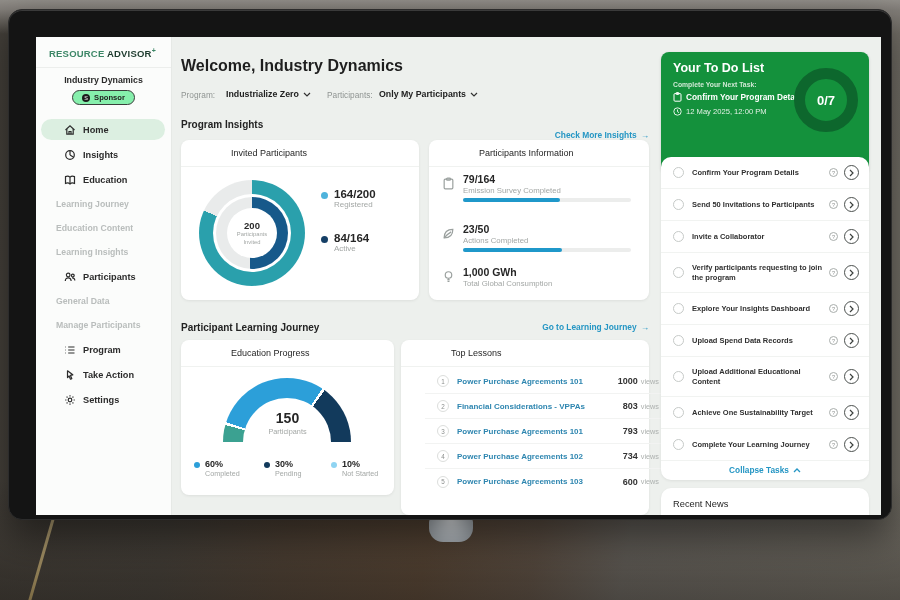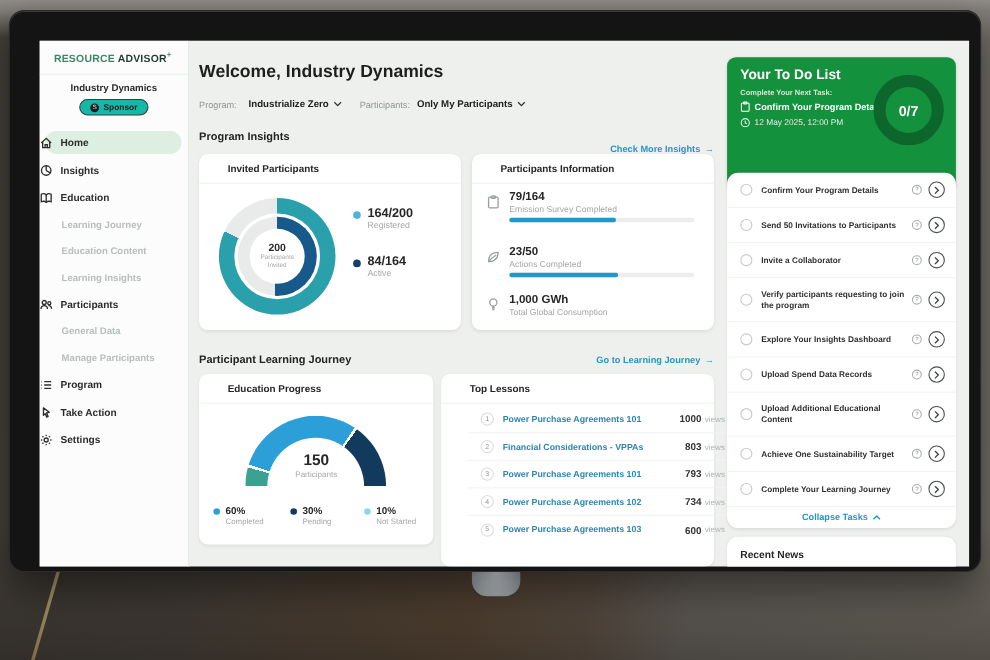--- a/index.html
+++ b/index.html
@@ -16,39 +16,39 @@
     border-radius:14px; border:1px solid #2c2c2c; box-shadow:0 16px 38px rgba(0,0,0,.5), inset 0 1px 0 #3a3a3a; }
   .screen { position:absolute; left:27px; top:27px; width:845px; height:478px; background:#edf0ed; overflow:hidden; }
 
   
   .sidebar { position:absolute; left:0; top:0; width:136px; height:100%; background:#fbfcfb; border-right:1px solid #e6e9e6; }
   .logo { position:absolute; left:13px; top:10px; font-size:9.5px; font-weight:800; letter-spacing:.2px; }
   .logo .l1 { color:#3d8767; } .logo .l2 { color:#1d3b2e; } .logo .plus { color:#3d8767; font-size:7px; vertical-align:super; }
   .side-div { position:absolute; left:0; top:30px; width:100%; border-top:1px solid #eceeec; }
   .org { position:absolute; top:38px; width:100%; text-align:center; font-size:8.8px; font-weight:700; color:#2b2b2b; }
   .badge-wrap { position:absolute; top:53px; width:100%; display:flex; justify-content:center; }
-  .badge { display:inline-flex; align-items:center; gap:4px; border:1px solid #3a3d3b; border-radius:9px; padding:2px 9px; background:#14b8a6; }
+  .badge { display:inline-flex; align-items:center; gap:4px; border:1px solid #3a3d3b; border-radius:9px; padding:2px 9px; background:#86efac; }
   .badge .bico { width:8px; height:8px; border-radius:50%; background:#1c1c1c; color:#fff; font-size:5.5px; line-height:8px; text-align:center; }
   .badge .blabel { font-size:7.6px; font-weight:700; color:#222; }
   .nav { position:absolute; left:0; top:80px; right:0; }
-  .nav-item { position:relative; height:25px; display:flex; align-items:center; padding-left:0; cursor:pointer; }
+  .nav-item { position:relative; height:25px; display:flex; align-items:center; padding-left:28px; cursor:pointer; }
   .nav-item.active::before { content:""; position:absolute; left:5px; right:6px; top:2px; bottom:2px; background:#dcefe1; border-radius:11px; }
   .nav-ico { width:13px; display:flex; margin-right:6px; position:relative; z-index:1; }
   .nav-label { font-size:9.2px; font-weight:700; color:#2c2c2c; position:relative; z-index:1; white-space:nowrap; }
   .nav-item.sub { height:24px; padding-left:20px; }
   .nav-item.sub .nav-label { font-weight:600; color:#b9bdbc; font-size:8.7px; }
 
   
   .h1 { position:absolute; left:145px; top:20px; font-size:16px; font-weight:800; color:#1e1e1e; }
   .flabel { position:absolute; top:53px; font-size:8.3px; color:#909593; }
   .fvalue { position:absolute; top:52px; font-size:8.8px; font-weight:700; color:#222; display:flex; align-items:center; gap:4px; cursor:pointer; }
   .sec-head { position:absolute; font-size:10px; font-weight:800; color:#232323; }
   .sec-link { position:absolute; font-size:8.4px; font-weight:700; color:#2596c4; display:flex; align-items:center; gap:4px; cursor:pointer; }
   .card { position:absolute; background:#fff; border-radius:8px; box-shadow:0 1px 3px rgba(0,0,0,.07); }
-  .card-title { position:absolute; left:8px; top:8px; font-size:9px; font-weight:700; color:#262626;padding-left:18px; }
+  .card-title { position:absolute; left:32px; top:8px; font-size:9px; font-weight:400; color:#262626;padding-left:18px; }
   .card-div { position:absolute; left:0; top:26px; width:100%; border-top:1px solid #f0f2f0; }
 
   
   .donut { position:absolute; left:18px; top:40px; width:106px; height:106px; border-radius:50%; }
   .donut .mid { position:absolute; inset:14px; border-radius:50%; background:#fff; }
   .donut .inner { position:absolute; inset:17px; border-radius:50%; }
   .donut .hole { position:absolute; inset:28px; border-radius:50%; background:#fff; display:flex; flex-direction:column; align-items:center; justify-content:center; text-align:center; }
   .hole .cv { font-size:9.5px; font-weight:800; color:#2a2a2a; }
   .hole .cl { font-size:5.8px; color:#a3a7a5; line-height:1.25; }
   .legA { position:absolute; left:140px; display:flex; gap:6px; }
@@ -90,21 +90,21 @@
   .ring { position:absolute; right:11px; top:16px; width:64px; height:64px; border-radius:50%; border:11px solid #0d672d; display:flex; align-items:center; justify-content:center; font-size:13px; font-weight:800; color:#fff; }
   .tasks-card { position:absolute; left:625px; top:120px; width:208px; height:323px; background:#fff; border-radius:10px; box-shadow:0 1px 3px rgba(0,0,0,.07); overflow:hidden; }
   .task-row { display:flex; align-items:center; height:32px; padding:0 10px 0 12px; border-bottom:1px solid #f1f3f1; }
   .task-row.tall { height:40px; }
   .task-check { width:11px; height:11px; border:1px solid #c6cac8; border-radius:50%; flex:none; cursor:pointer; }
   .task-label { flex:1; margin:0 4px 0 8px; font-size:7.5px; font-weight:600; color:#303030; line-height:1.25; }
   .task-info { flex:none; width:9px; height:9px; border:1px solid #a9aeac; border-radius:50%; color:#8c918f; font-size:5.5px; line-height:8px; text-align:center; }
   .task-next { flex:none; width:15px; height:15px; border:1.3px solid #4b504e; border-radius:50%; margin-left:6px; display:flex; align-items:center; justify-content:center; cursor:pointer; }
   .collapse { height:18px; display:flex; align-items:center; justify-content:center; gap:4px; font-size:8.3px; font-weight:700; color:#2596c4; cursor:pointer; }
   .news-card { position:absolute; left:625px; top:451px; width:208px; height:44px; background:#fff; border-radius:10px 10px 0 0; box-shadow:0 1px 3px rgba(0,0,0,.07); }
-  .news-title { position:absolute; left:12px; top:11px; font-size:9.3px; font-weight:700; color:#262626; }
+  .news-title { position:absolute; left:12px; top:11px; font-size:9.3px; font-weight:400; color:#262626; }
   .arrow { font-weight:700; }
   svg { display:block; }
 </style>
 </head>
 <body>
 
 <div class="bg"></div>
 <div class="streak"></div>
 <div class="stand"></div>
 <div class="monitor">

